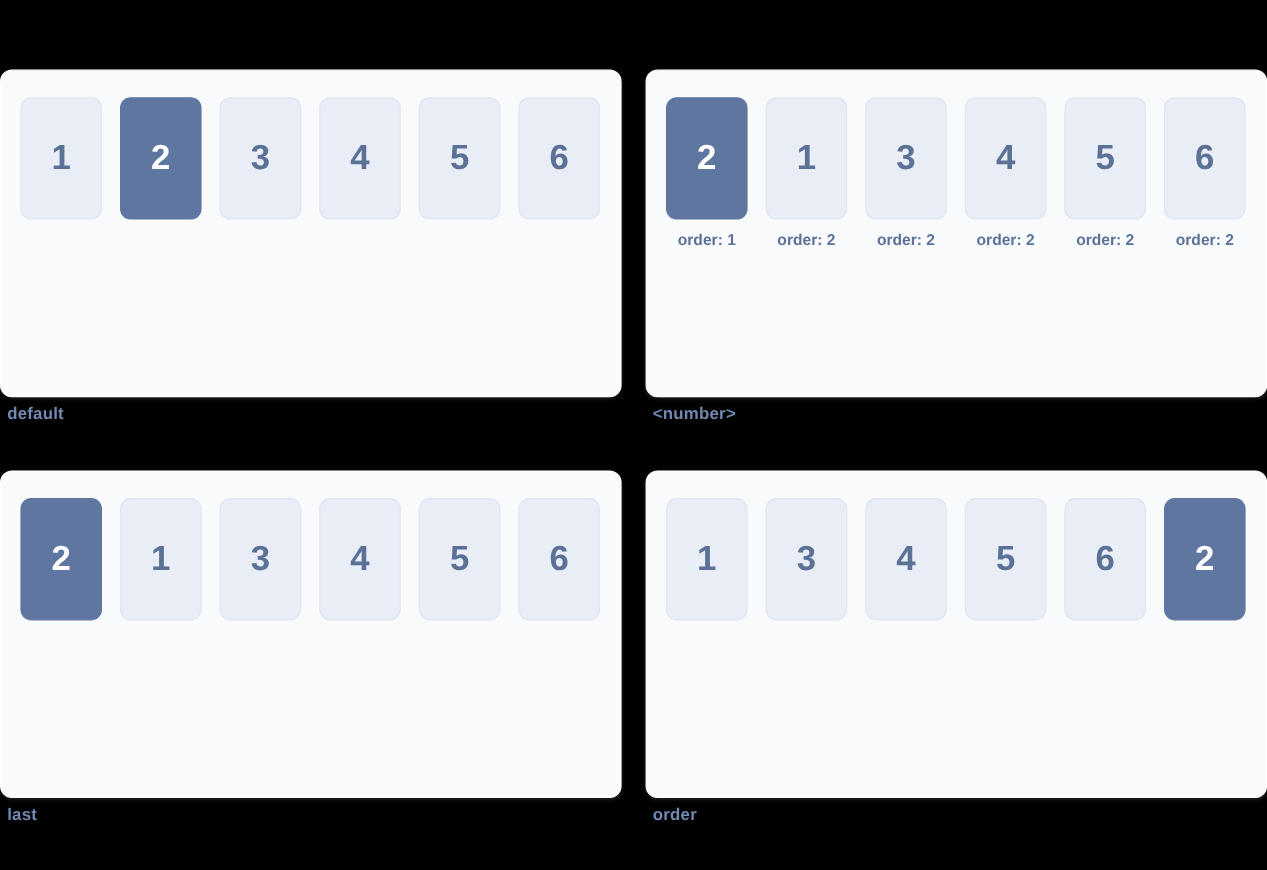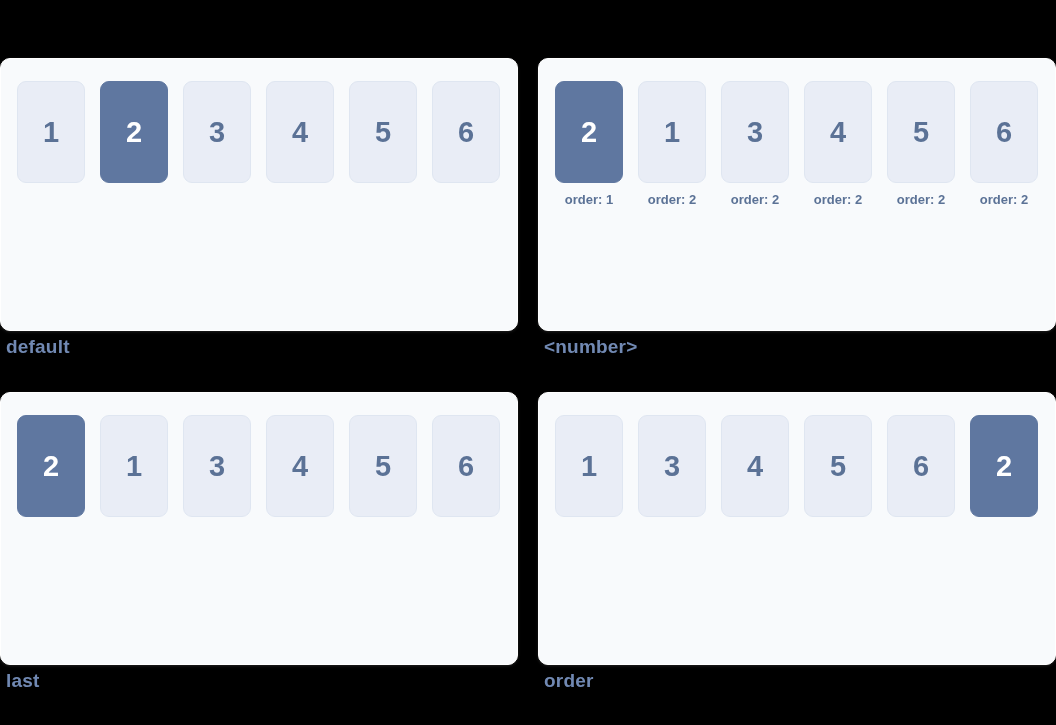--- a/index.html
+++ b/index.html
@@ -83,21 +83,21 @@
     font-weight: bold;
     color: #5b7296;
     white-space: nowrap;
     text-align: center;
   }
 
   .panel-label {
     position: absolute;
     left: 6px;
     top: 278px;
-    font-size: 19px;
+    font-size: 14px;
     font-weight: bold;
     color: #7189b3;
     letter-spacing: 0.2px;
   }
 </style>
 </head>
 <body>
 
 <div class="page">
   <div class="grid">

